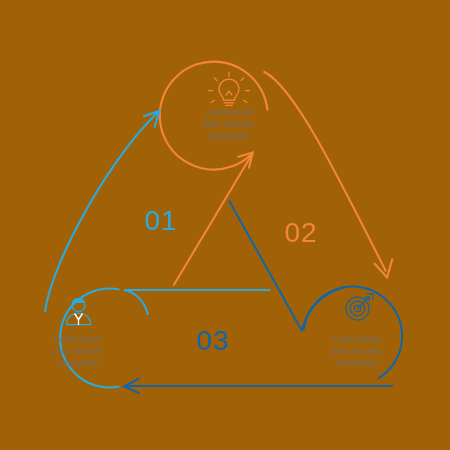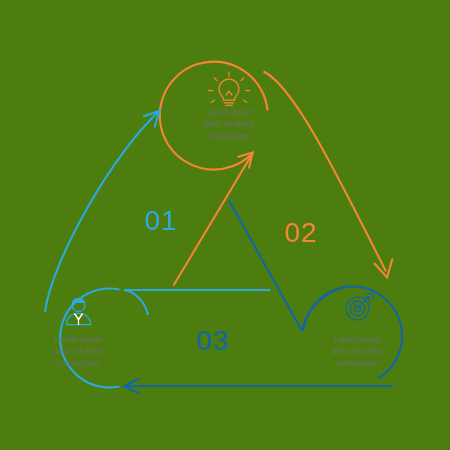--- a/index.html
+++ b/index.html
@@ -10,21 +10,21 @@
   body {
     width: 450px;
     height: 450px;
     font-family: "Liberation Sans", sans-serif;
     overflow: hidden;
   }
   #canvas {
     position: relative;
     width: 450px;
     height: 450px;
-    background: #4d7c0f;
+    background: #a16207;
   }
   svg.diagram {
     position: absolute;
     left: 0;
     top: 0;
     width: 450px;
     height: 450px;
   }
   .body-text {
     font-family: "Liberation Sans", sans-serif;

